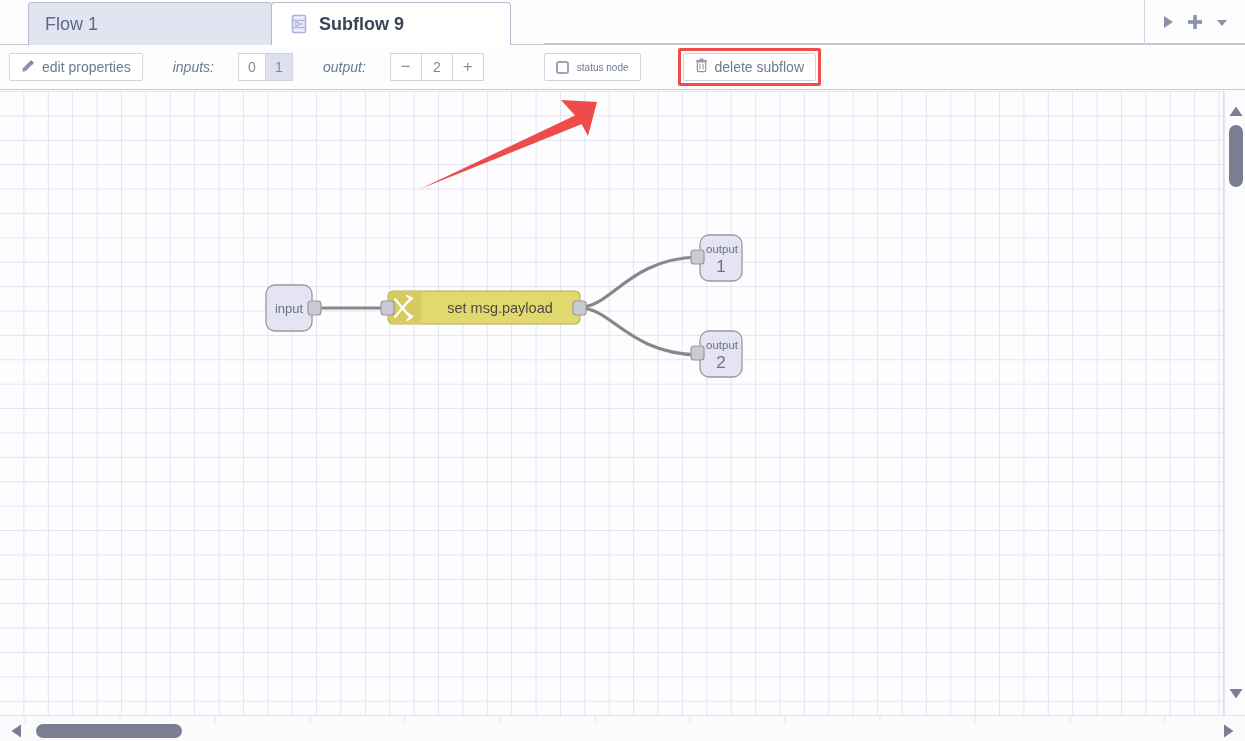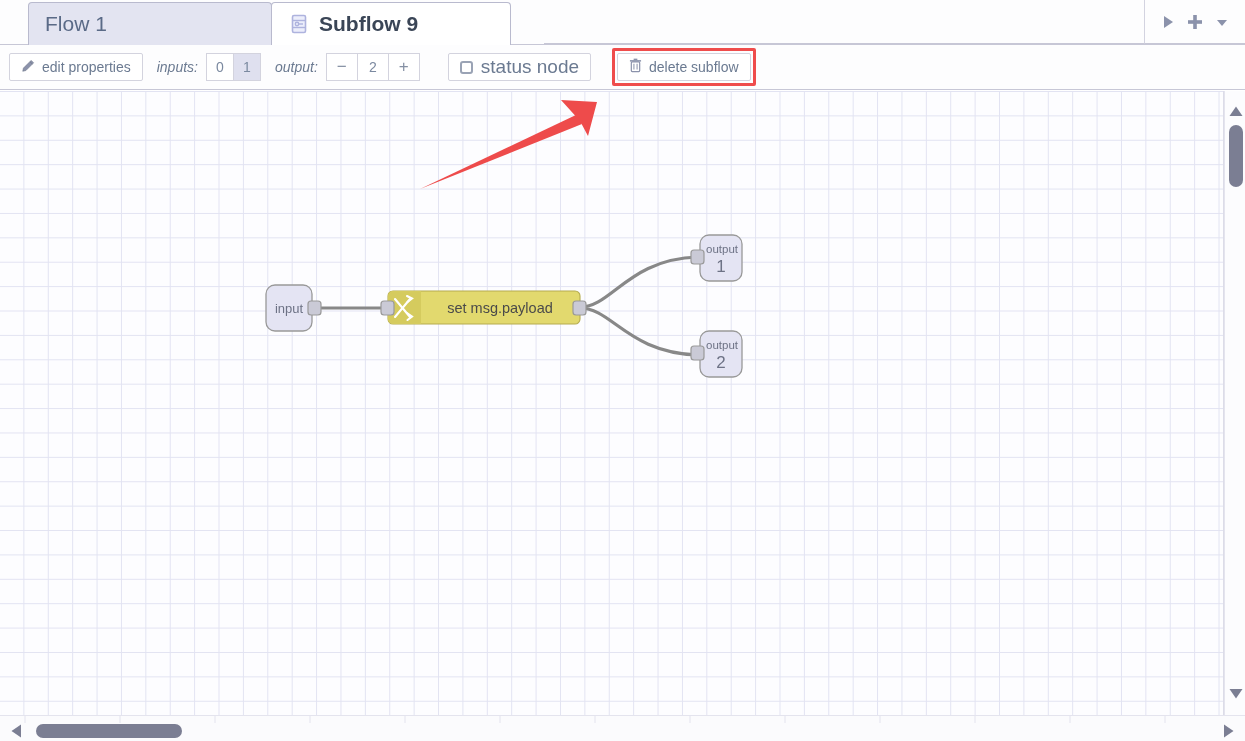--- a/index.html
+++ b/index.html
@@ -28,21 +28,21 @@
   .tab {
     height: 43px;
     display: flex; align-items: center;
     padding: 0 16px;
     border: 1px solid #b9bace;
     border-bottom: none;
     border-top-left-radius: 4px;
     border-top-right-radius: 4px;
     background: #e5e6f2;
     color: #5d6b89;
-    font-size: 21px;
+    font-size: 18px;
     margin-right: -1px;
     position: relative;
   }
   .tab.inactive { width: 244px; background: #e3e4f1; color: #5a6a87; }
   .tab.active {
     width: 240px;
     background: #ffffff;
     color: #3a4556;
     font-weight: bold;
     border-color: #b9bace;
@@ -67,21 +67,21 @@
   .tool-btn { width: 22px; height: 22px; display:flex; align-items:center; justify-content:center; cursor: pointer; }
 
   
   .subflow-toolbar {
     position: absolute; left: 0; top: 45px;
     width: 1245px; height: 45px;
     background: #fdfdfe;
     border-bottom: 1px solid #c7c7d6;
     display: flex; align-items: center;
     padding-left: 9px;
-    gap: 0px;
+    gap: 16px;
   }
   .btn {
     height: 28px;
     border: 1px solid #d3d3de;
     background: #fff;
     color: #6b7a91;
     font-size: 14px;
     display: inline-flex; align-items: center;
     padding: 0 11px;
     border-radius: 2px;
@@ -107,21 +107,21 @@
     cursor: pointer;
   }
   .seg:first-child { margin-left: 0; }
   .seg.selected { background: #dfe0ef; color: #7b89a0; }
   .seg.wide { width: 32px; font-size: 17px; color: #8590a4; }
   .seg.val { width: 32px; cursor: default; }
   .spacer-md { width: 28px; }
   .checkbox-btn {
     height: 28px; border: 1px solid #d3d3de; background:#fff;
     display: inline-flex; align-items: center; padding: 0 11px;
-    color: #6b7a91; font-size: 19px; cursor: pointer; border-radius: 2px;
+    color: #6b7a91; font-size: 10px; cursor: pointer; border-radius: 2px;
   }
   .cbox {
     width: 13px; height: 13px; border: 2px solid #9aa3b5;
     border-radius: 3px; margin-right: 8px; background: #fff;
   }
   .highlight-wrap {
     border: 3px solid #ef4c4c;
     padding: 2px;
     margin-left: 21px;
     border-radius: 2px;

